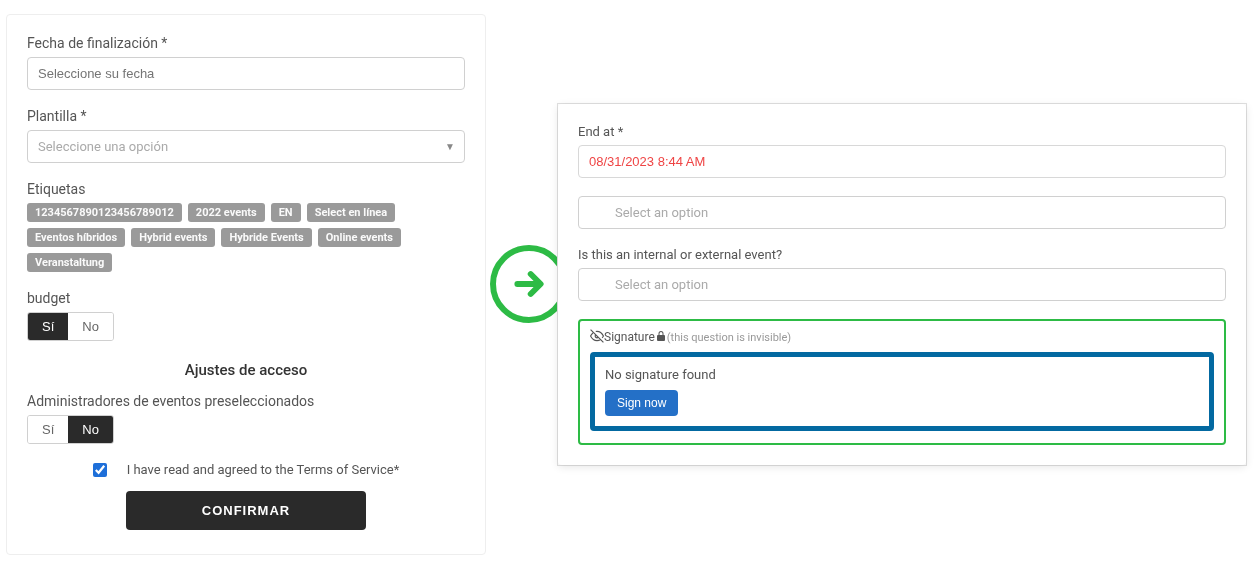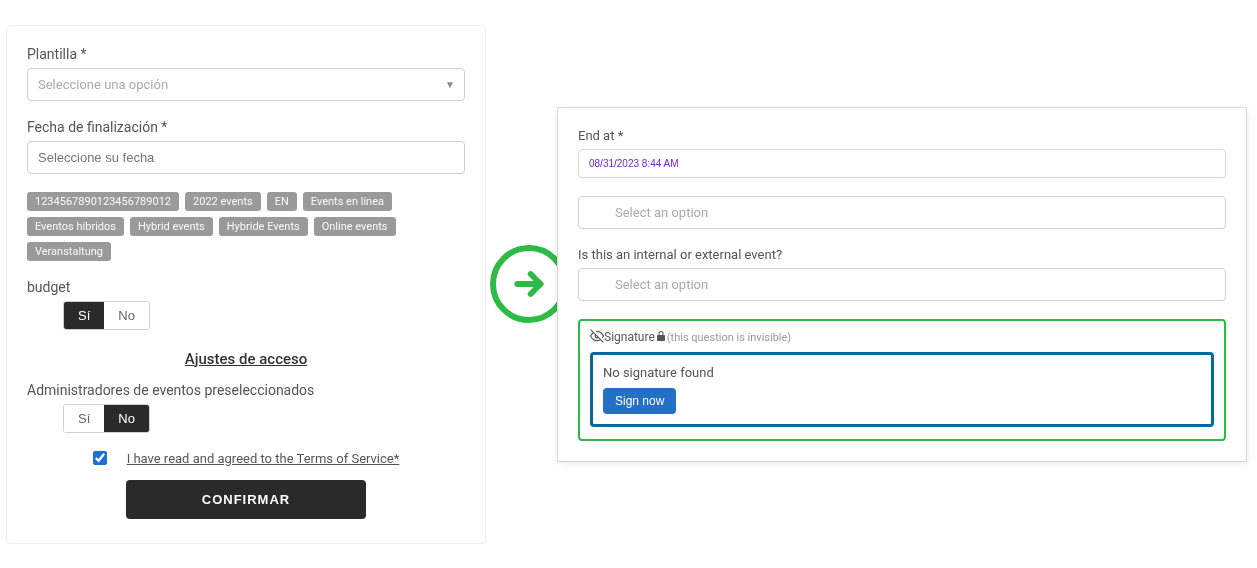--- a/index.html
+++ b/index.html
@@ -14,70 +14,71 @@
     .arrow-svg { width: 40px; height: 40px; }
 
     .field-label { font-size: 14px; color: #555; margin-bottom: 6px; display: block; }
     .field-group { margin-bottom: 18px; }
     .input-text { width: 100%; border: 1px solid #d0d0d0; border-radius: 4px; padding: 8px 10px; font-size: 13px; color: #aaa; background: #fff; }
     .select-input { width: 100%; border: 1px solid #d0d0d0; border-radius: 4px; padding: 8px 10px; font-size: 13px; color: #aaa; background: #fff; position: relative; }
     .select-wrapper { position: relative; }
     .select-caret { position: absolute; right: 10px; top: 50%; transform: translateY(-50%); color: #888; font-size: 10px; pointer-events: none; }
 
     .tags-row { display: flex; flex-wrap: wrap; gap: 6px; }
-    .tag { background: #9a9a9a; color: #fafafa; border-radius: 3px; padding: 3px 8px; font-size: 11px; }
+    .tag { background: #9a9a9a; color: #fafafa; border-radius: 3px; padding: 3px 8px; font-size: 11px; font-weight: bold; }
 
-    .toggle-group { display: flex; border: 1px solid #d0d0d0; border-radius: 3px; overflow: hidden; width: fit-content; margin-left: 36px; }
+    .toggle-group { display: flex; border: 1px solid #d0d0d0; border-radius: 3px; overflow: hidden; width: fit-content; }
     .toggle-btn { padding: 6px 14px; font-size: 13px; background: #fff; color: #666; border: none; cursor: pointer; }
     .toggle-btn.active { background: #2a2a2a; color: #fff; }
 
-    .section-heading { text-align: center; font-size: 15px; color: #333; margin: 20px 0 14px; font-weight: 500; text-decoration: underline; }
+    .section-heading { text-align: center; font-size: 15px; color: #333; margin: 20px 0 14px; font-weight: 500; }
 
-    .terms-row { display: flex; align-items: flex-start; justify-content: center; gap: 20px; margin: 18px 0 14px; font-size: 13px; color: #555; text-decoration: underline; }
+    .terms-row { display: flex; align-items: flex-end; justify-content: center; gap: 20px; margin: 18px 0 14px; font-size: 13px; color: #555; }
     .terms-checkbox { accent-color: #1e6fd9; width: 14px; height: 14px; }
 
     .confirm-btn { display: block; width: 240px; margin: 4px auto; background: #2a2a2a; color: #fff; border: none; border-radius: 4px; padding: 12px; font-size: 13px; letter-spacing: 1px; font-weight: 600; cursor: pointer; }
 
     .right-panel .field-label { font-size: 13px; color: #555; }
     .right-panel .input-text, .right-panel .select-input { font-size: 13px; padding-left: 36px; }
-    .r-input { width: 100%; border: 1px solid #d8d8d8; border-radius: 4px; padding: 8px 10px; font-size: 10px; color: #6d28d9; background: #fff; }
+    .r-input { width: 100%; border: 1px solid #d8d8d8; border-radius: 4px; padding: 8px 10px; font-size: 13px; color: #ef4444; background: #fff; }
 
     .signature-block { border: 2px solid #2dbb45; border-radius: 4px; padding: 8px 10px 12px; margin-top: 14px; }
     .sig-header { display: flex; align-items: center; font-size: 12px; color: #555; margin-bottom: 6px; }
     .sig-header .icon { color: #555; }
     .sig-note { color: #999; font-size: 11px; }
-    .sig-body { border: 3px solid #0369a1; border-radius: 4px; padding: 10px; }
+    .sig-body { border: 5px solid #0369a1; border-radius: 4px; padding: 10px; }
     .sig-status { font-size: 13px; color: #555; margin-bottom: 8px; }
     .sign-btn { background: #2470c7; color: #fff; border: none; border-radius: 4px; padding: 6px 12px; font-size: 12px; cursor: pointer; }
   </style>
 </head>
 <body>
 
 <div class="container">
 
   <div class="panel left-panel">
     <div class="field-group">
+      <label class="field-label">Fecha de finalización *</label>
+      <input type="text" class="input-text" placeholder="Seleccione su fecha" style="">
+    </div>
+
+    <div class="field-group">
       <label class="field-label">Plantilla *</label>
       <div class="select-wrapper">
         <div class="select-input">Seleccione una opción</div>
         <span class="select-caret">▼</span>
       </div>
     </div>
 
     <div class="field-group">
-      <label class="field-label">Fecha de finalización *</label>
-      <input type="text" class="input-text" placeholder="Seleccione su fecha" style="">
-    </div>
-
-    <div class="field-group">
+      <label class="field-label">Etiquetas</label>
       <div class="tags-row" id="left-tags-row">
           <span class="tag">1234567890123456789012</span>
           <span class="tag">2022 events</span>
           <span class="tag">EN</span>
-          <span class="tag">Events en línea</span>
+          <span class="tag">Select en línea</span>
           <span class="tag">Eventos híbridos</span>
           <span class="tag">Hybrid events</span>
           <span class="tag">Hybride Events</span>
           <span class="tag">Online events</span>
           <span class="tag">Veranstaltung</span>
         </div>
     </div>
 
     <div class="field-group">
       <label class="field-label">budget</label>

